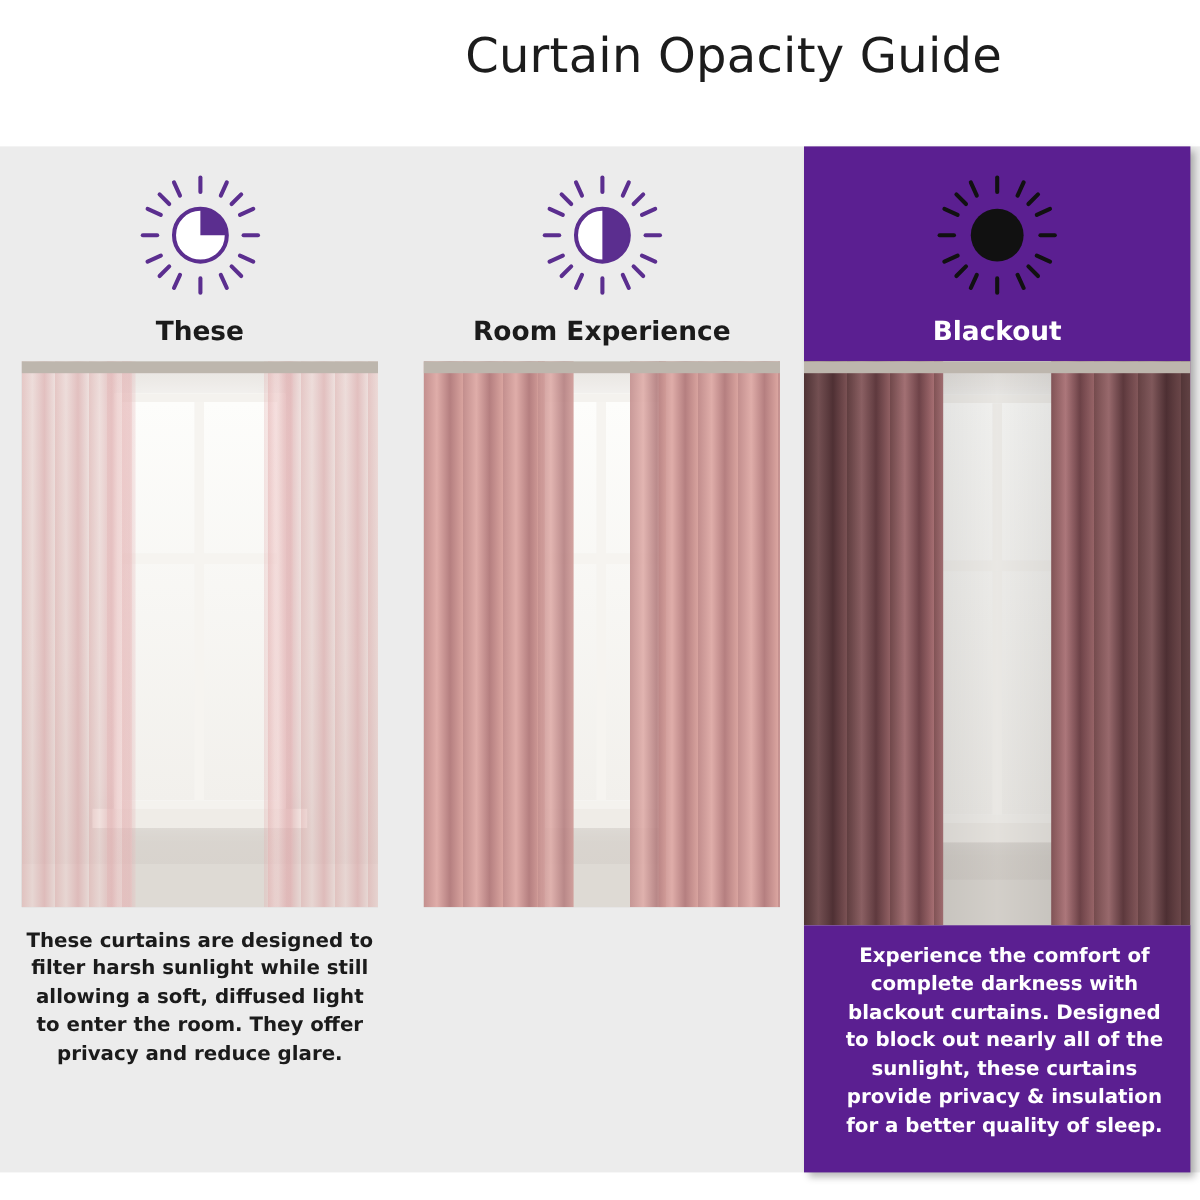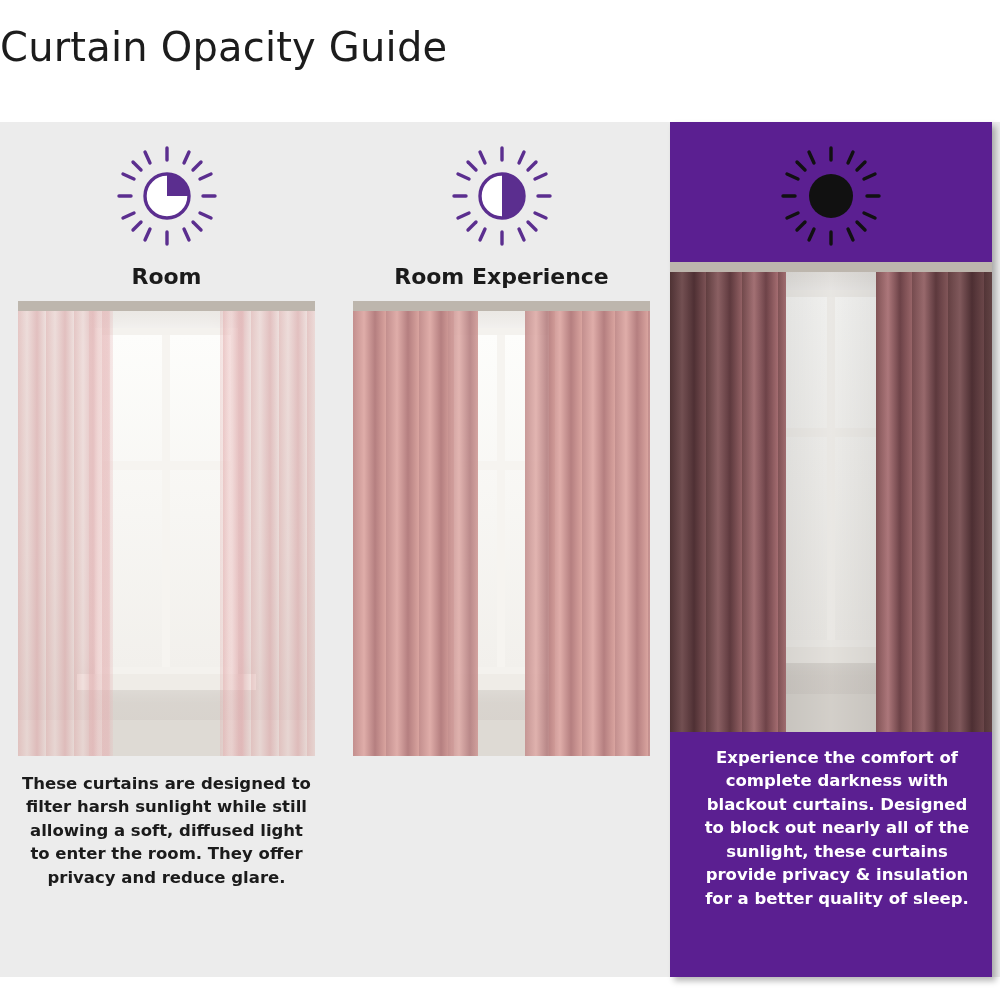--- a/index.html
+++ b/index.html
@@ -17,21 +17,21 @@
     position: relative;
     width: 1000px;
     height: 1000px;
     background: #ffffff;
   }
   .title {
     position: absolute;
     top: 24px;
     left: 0;
     width: 835px;
-    text-align: left;
+    text-align: right;
     font-size: 40px;
     font-weight: 400;
     color: #1c1c1c;
     letter-spacing: 0.2px;
     font-family: "DejaVu Sans", sans-serif;
   }
 
   
   .band {
     position: absolute;
@@ -271,21 +271,21 @@
               <line x1="8" y1="30" x2="19" y2="35"></line>
               <line x1="85" y1="69" x2="96" y2="74"></line>
               <line x1="8" y1="74" x2="19" y2="69"></line>
               <line x1="85" y1="35" x2="96" y2="30"></line>
             </g>
             <circle cx="52" cy="52" r="22" fill="#ffffff" stroke="#5b2e8f" stroke-width="3.4"></circle>
             <path d="M52 52 L52 30 A22 22 0 0 1 74 52 Z" fill="#5b2e8f"></path>
           </svg>
         </div>
       </div>
-      <div class="col-label">Room</div>
+      <div class="col-label">These</div>
       <div class="photo">
         <div class="room"></div>
         <div class="window">
             <div class="glass"></div>
             <div class="mullion-v"></div>
             <div class="mullion-h"></div>
           </div>
         <div class="sill"></div>
         <div class="floorline"></div>
         <div class="curtain left sheer-c"></div>
@@ -361,20 +361,21 @@
               <line x1="35" y1="85" x2="30" y2="96"></line>
               <line x1="8" y1="30" x2="19" y2="35"></line>
               <line x1="85" y1="69" x2="96" y2="74"></line>
               <line x1="8" y1="74" x2="19" y2="69"></line>
               <line x1="85" y1="35" x2="96" y2="30"></line>
             </g>
             <circle cx="52" cy="52" r="22" fill="#111111"></circle>
           </svg>
         </div>
       </div>
+      <div class="col-label">Blackout</div>
       <div class="photo">
         <div class="room"></div>
         <div class="window">
             <div class="glass"></div>
             <div class="mullion-v"></div>
             <div class="mullion-h"></div>
           </div>
         <div class="sill"></div>
         <div class="floorline"></div>
         <div class="curtain left bo-c"></div>

